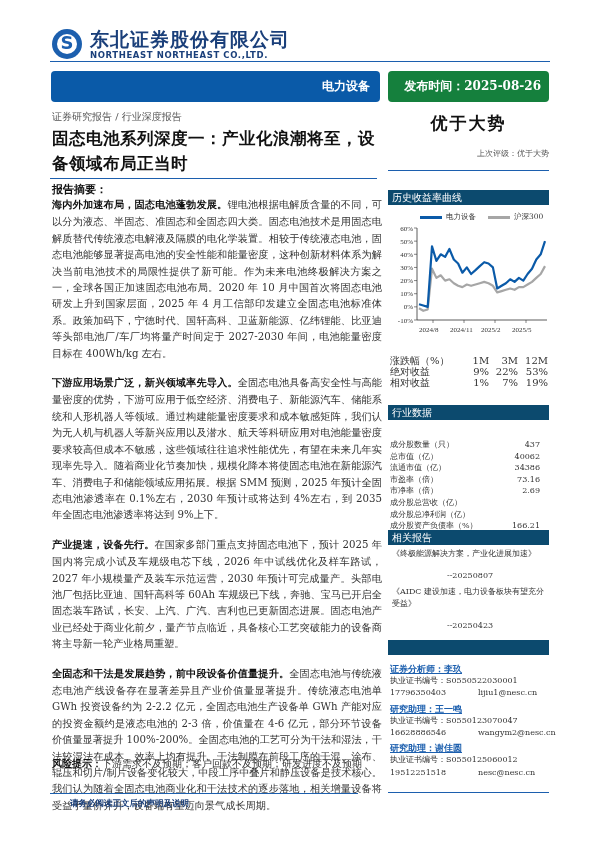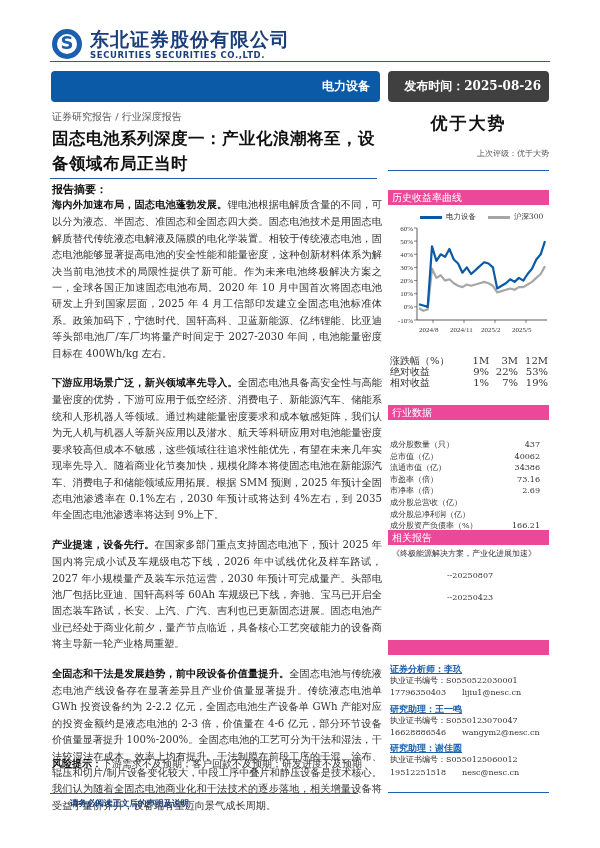--- a/index.html
+++ b/index.html
@@ -8,69 +8,69 @@
   .logo { position: absolute; left: 52px; top: 28px; display: flex; align-items: center; }
   .logo-mark { width: 30px; height: 30px; border-radius: 50%; background: #1c5fae; position: relative; }
   .logo-mark::before { content: ""; position: absolute; left: 5px; top: 5px; width: 20px; height: 20px; border-radius: 50%; background: #fff; }
   .logo-mark::after { content: "S"; position: absolute; left: 0; top: 3px; width: 30px; text-align: center; color: #1c5fae; font: bold 18px "DejaVu Sans", sans-serif; }
   .logo-text { margin-left: 8px; }
   .logo-cn { font: bold 19px "DejaVu Sans", sans-serif; color: #1a3f7a; letter-spacing: 1px; line-height: 22px; }
   .logo-en { font: bold 8.5px "DejaVu Sans", sans-serif; color: #1a3f7a; letter-spacing: 0.6px; }
   .top-rule { position: absolute; left: 50px; right: 50px; top: 61px; height: 1px; background: #1c5fae; }
 
   .band-left { position: absolute; left: 51px; top: 71px; width: 329px; height: 31px; background: #0a5aa8; border-radius: 4px; color: #fff; text-align: right; padding-right: 10px; font-weight: bold; font-size: 12px; line-height: 31px; }
-  .band-right { position: absolute; left: 388px; top: 71px; width: 161px; height: 31px; background: #404040; border-radius: 4px; color: #fff; text-align: right; padding-right: 8px; font-weight: bold; font-size: 12px; line-height: 31px; }
+  .band-right { position: absolute; left: 388px; top: 71px; width: 161px; height: 31px; background: #15803d; border-radius: 4px; color: #fff; text-align: right; padding-right: 8px; font-weight: bold; font-size: 12px; line-height: 31px; }
 
   .crumb { position: absolute; left: 52px; top: 110px; font-size: 10px; color: #555; }
   .title { position: absolute; left: 52px; top: 126px; width: 330px; font-size: 16.5px; font-weight: bold; color: #111; line-height: 25px; letter-spacing: 0.5px; }
   .rule-under-title { position: absolute; left: 50px; width: 327px; top: 178px; height: 1px; background: #1c5fae; }
   .abs-label { position: absolute; left: 52px; top: 182px; font-size: 11px; font-weight: bold; color: #111; text-align: right; }
 
   .rating { position: absolute; left: 388px; top: 112px; width: 161px; text-align: center; font-size: 17px; font-weight: bold; color: #111; letter-spacing: 2px; }
   .prev-rating { position: absolute; left: 388px; top: 148px; width: 161px; text-align: right; font-size: 8px; color: #555; }
   .rule-right { position: absolute; left: 388px; width: 161px; top: 170px; height: 1px; background: #1c5fae; }
 
   .body { position: absolute; left: 52px; top: 197px; width: 330px; font-size: 10.2px; line-height: 16.4px; color: #333; text-align: justify; }
   .body p { margin-bottom: 13px; }
   .body b { color: #111; font-family: Liberation Mono, monospace; }
 
-  .side-head { position: absolute; left: 388px; width: 161px; height: 15px; background: #ec4899; color: #fff; font-size: 10px; line-height: 15px; padding-left: 4px; }
+  .side-head { position: absolute; left: 388px; width: 161px; height: 15px; background: #0c4a6e; color: #fff; font-size: 10px; line-height: 15px; padding-left: 4px; }
   .legend { position: absolute; left: 420px; top: 212px; font-size: 7.5px; color: #333; display: flex; align-items: center; gap: 4px; }
   .leg-line { display: inline-block; width: 22px; height: 3px; }
   .chart { position: absolute; left: 383px; top: 220px; }
 
   .perf { position: absolute; left: 390px; top: 355px; width: 158px; font-size: 10px; color: #333; border-collapse: collapse; }
   .perf td { padding: 0; line-height: 11px; }
   .perf td.n { text-align: right; }
   .ind { position: absolute; left: 390px; top: 423px; width: 158px; font-size: 8px; color: #333; border-collapse: collapse; margin-top: 16px; }
   .ind td { line-height: 11.6px; padding: 0; }
   .ind td.n { text-align: right; padding-right: 8px; }
 
   .rel { position: absolute; left: 392px; top: 548px; width: 156px; font-size: 8px; color: #333; line-height: 12px; }
   .rel .date { text-align: center; margin-top: 10px; margin-bottom: 4px; }
 
   .analysts { position: absolute; left: 390px; top: 663px; width: 160px; font-size: 8px; color: #333; line-height: 12.2px; }
   .an-name { color: #1c5fae; font-weight: bold; text-decoration: underline; font-size: 9px; }
   .an-block { margin-bottom: 3px; }
-  .an-contact { display: flex; gap: 16px; }
+  .an-contact { display: flex; gap: 32px; }
   .rule-bottom-right { position: absolute; left: 388px; width: 161px; top: 792px; height: 1px; background: #1c5fae; }
 
   .risk { position: absolute; left: 52px; top: 757px; font-size: 10px; color: #333; }
   .risk b { color: #111; }
   .rule-footer { position: absolute; left: 50px; right: 242px; top: 793px; height: 1px; background: #1c5fae; }
   .footer-note { position: absolute; left: 70px; top: 798px; font-size: 8.5px; color: #1a3f7a; font-weight: bold; }
 </style>
 </head>
 <body>
 
 <div class="logo">
   <div class="logo-mark"></div>
   <div class="logo-text">
     <div class="logo-cn">东北证券股份有限公司</div>
-    <div class="logo-en">SECURITIES SECURITIES CO.,LTD.</div>
+    <div class="logo-en">NORTHEAST NORTHEAST CO.,LTD.</div>
   </div>
 </div>
 <div class="top-rule"></div>
 
 <div class="band-left">电力设备</div>
 <div class="band-right">发布时间：2025-08-26</div>
 
 <div class="crumb">证券研究报告 / 行业深度报告</div>
 <div class="title">固态电池系列深度一：产业化浪潮将至，设备领域布局正当时</div>
 <div class="rule-under-title"></div>
@@ -185,20 +185,21 @@
         <td>成分股资产负债率（%）</td>
         <td class="n">166.21</td>
       </tr>
 </tbody>
   </table>
 
 <div class="side-head" style="top:530px;">相关报告</div>
 <div class="rel">
   <div>《终极能源解决方案，产业化进展加速》</div>
   <div class="date">--20250807</div>
+  <div>《AIDC 建设加速，电力设备板块有望充分受益》</div>
   <div class="date">--20250423</div>
 </div>
 
 <div class="side-head" style="top:640px;"></div>
 <div class="analysts">
   <div class="an-block">
     <div class="an-name">证券分析师：李玖</div>
     <div>执业证书编号：S0550522030001</div>
     <div class="an-contact">
         <span>17796350403</span>

